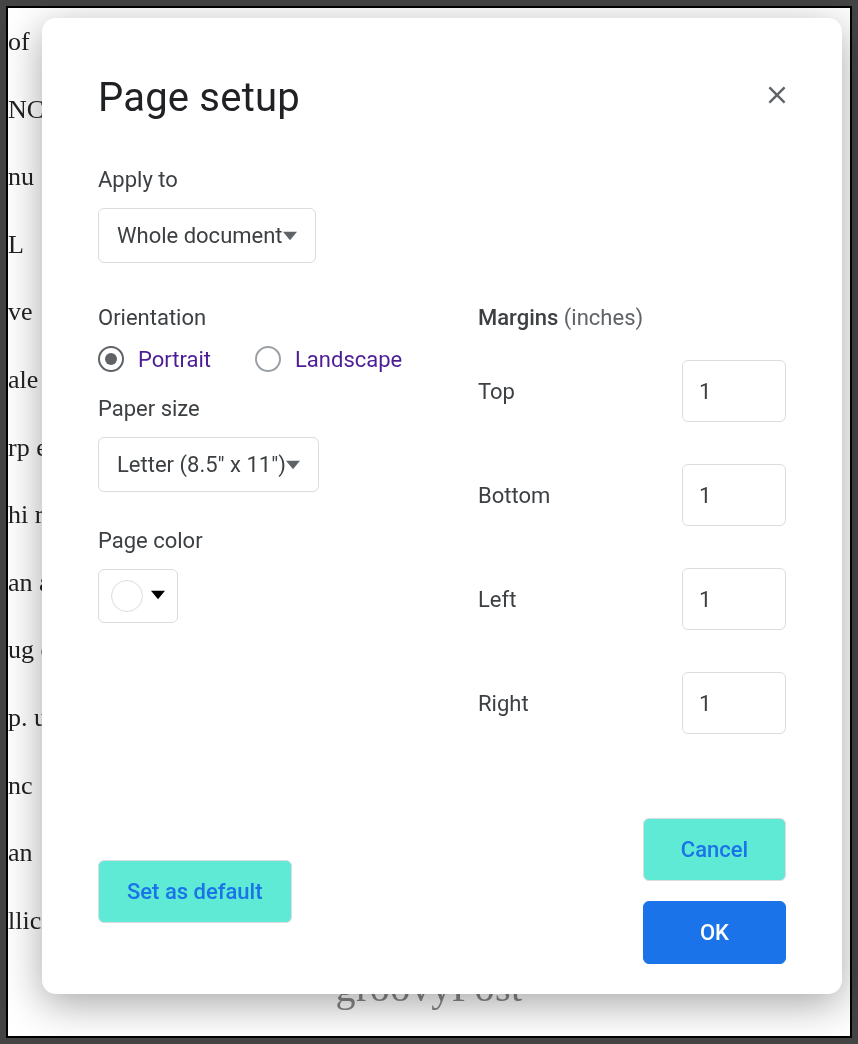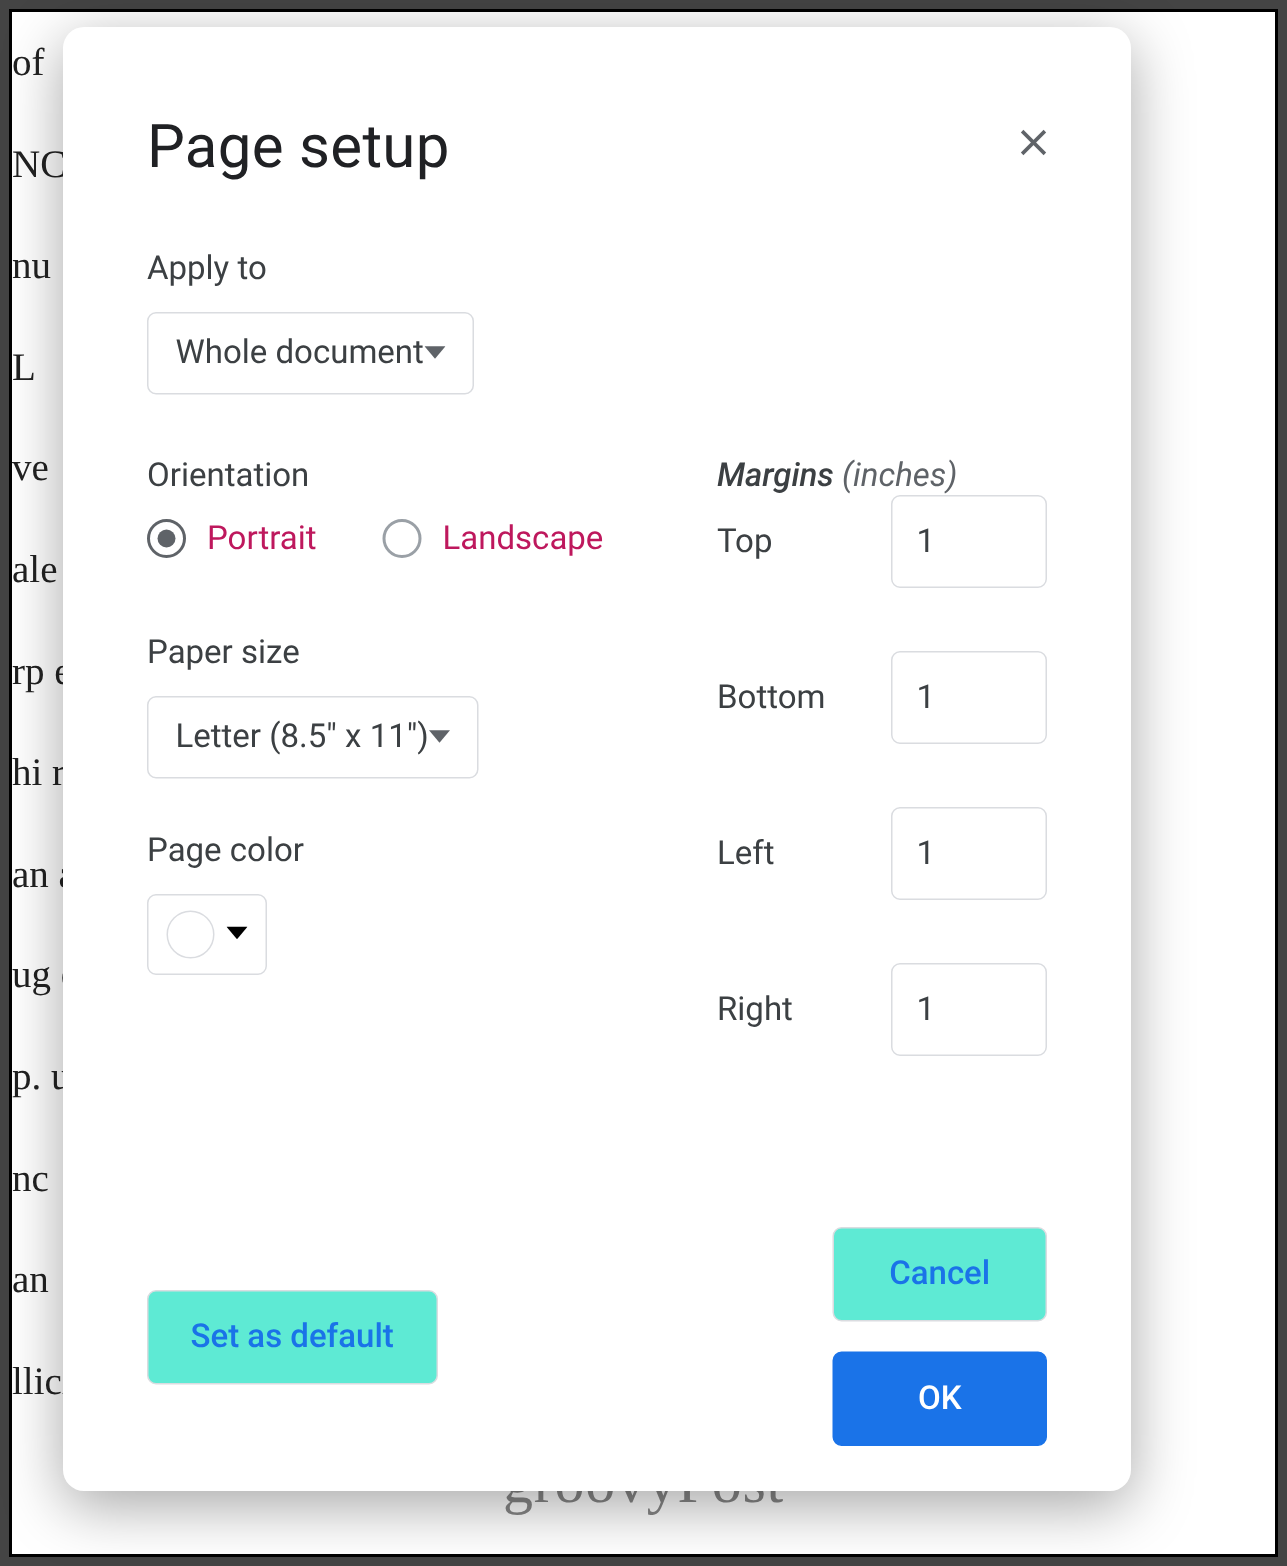--- a/index.html
+++ b/index.html
@@ -39,21 +39,21 @@
       color: #888;
       font-size: 40px;
       letter-spacing: 0.5px;
       z-index: 5;
       pointer-events: none;
     }
     .dialog {
       position: absolute;
       top: 18px;
       left: 42px;
-      width: 712px;
+      width: 800px;
       height: 976px;
       background: #fff;
       border-radius: 14px;
       box-shadow: 0 10px 40px rgba(0,0,0,0.35);
       padding: 56px 56px 30px 56px;
       z-index: 10;
       display: flex;
       flex-direction: column;
     }
     .dialog-header {
@@ -140,24 +140,24 @@
       border-color: #9aa0a6;
     }
     .radio-dot {
       width: 12px;
       height: 12px;
       border-radius: 50%;
       background: #5f6368;
     }
     .radio-label {
       font-size: 22px;
-      color: #be185d;
+      color: #4c1d95;
     }
     .paper-section {
-      margin-top: 51px;
+      margin-top: 24px;
     }
     .color-section {
       margin-top: 36px;
     }
     .color-picker {
       display: inline-flex;
       align-items: center;
       border: 1px solid #dadce0;
       border-radius: 6px;
       padding: 10px 12px;
@@ -168,21 +168,21 @@
     .color-swatch {
       width: 32px;
       height: 32px;
       border-radius: 50%;
       border: 1.5px solid #dadce0;
       background: #fff;
     }
     .margins-header {
       font-size: 22px;
       color: #3c4043;
-      font-style: italic;
+      margin-bottom: 30px;
     }
     .margins-header .bold {
       font-weight: 500;
     }
     .margins-header .unit {
       color: #5f6368;
       font-weight: 400;
     }
     .margin-row {
       display: flex;

